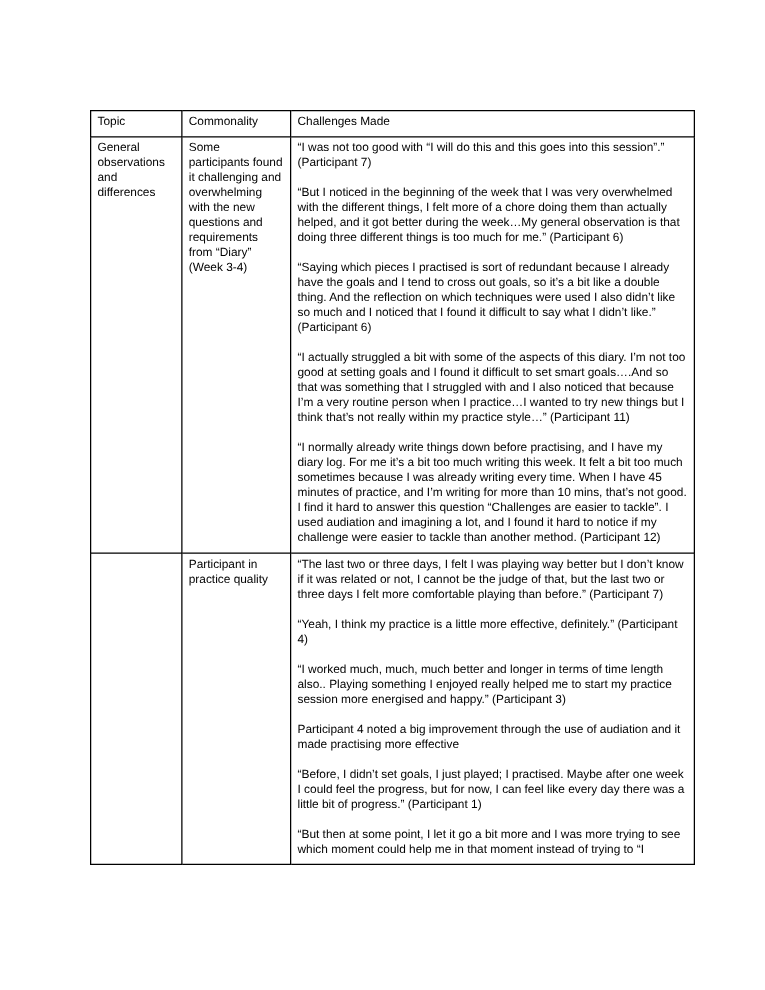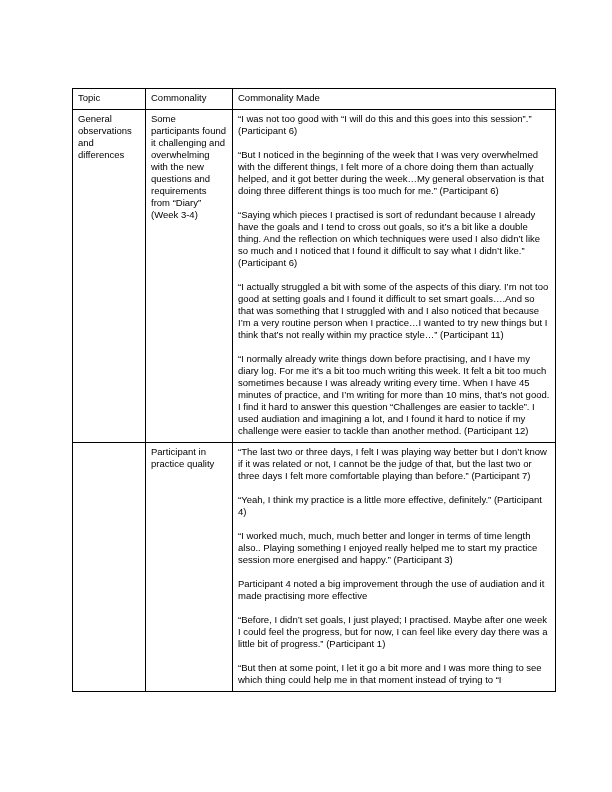--- a/index.html
+++ b/index.html
@@ -46,42 +46,42 @@
   <table class="qual-table">
     <colgroup>
       <col class="c-topic">
       <col class="c-common">
       <col class="c-statements">
     </colgroup>
     <thead>
       <tr>
         <th>Topic</th>
         <th>Commonality</th>
-        <th>Commonality Made</th>
+        <th>Challenges Made</th>
       </tr>
     </thead>
     <tbody>
       <tr>
         <td>General observations and differences</td>
         <td>Some participants found it challenging and overwhelming with the new questions and requirements from “Diary” (Week 3-4)</td>
         <td>
-          <p>“I was not too good with “I will do this and this goes into this session”.” (Participant 6)</p>
+          <p>“I was not too good with “I will do this and this goes into this session”.” (Participant 7)</p>
           <p>“But I noticed in the beginning of the week that I was very overwhelmed with the different things, I felt more of a chore doing them than actually helped, and it got better during the week…My general observation is that doing three different things is too much for me.” (Participant 6)</p>
           <p>“Saying which pieces I practised is sort of redundant because I already have the goals and I tend to cross out goals, so it’s a bit like a double thing.  And the reflection on which techniques were used I also didn’t like so much and I noticed that I found it difficult to say what I didn’t like.” (Participant 6)</p>
           <p>“I actually struggled a bit with some of the aspects of this diary. I’m not too good at setting goals and I found it difficult to set smart goals….And so that was something that I struggled with and I also noticed that because I’m a very routine person when I practice…I wanted to try new things but I think that’s not really within my practice style…” (Participant 11)</p>
           <p>“I normally already write things down before practising, and I have my diary log. For me it’s a bit too much writing this week. It felt a bit too much sometimes because I was already writing every time. When I have 45 minutes of practice, and I’m writing for more than 10 mins, that’s not good. I find it hard to answer this question “Challenges are easier to tackle”. I used audiation and imagining a lot, and I found it hard to notice if my challenge were easier to tackle than another method. (Participant 12)</p>
         </td>
       </tr>
       <tr>
         <td></td>
         <td>Participant in practice quality</td>
         <td>
           <p>“The last two or three days, I felt I was playing way better but I don’t know if it was related or not, I cannot be the judge of that, but the last two or three days I felt more comfortable playing than before.” (Participant 7)</p>
           <p>“Yeah, I think my practice is a little more effective, definitely.” (Participant 4)</p>
           <p>“I worked much, much, much better and longer in terms of time length also.. Playing something I enjoyed really helped me to start my practice session more energised and happy.” (Participant 3)</p>
           <p>Participant 4 noted a big improvement through the use of audiation and it made practising more effective</p>
           <p>“Before, I didn’t set goals, I just played; I practised. Maybe after one week I could feel the progress, but for now, I can feel like every day there was a little bit of progress.” (Participant 1)</p>
-          <p>“But then at some point, I let it go a bit more and I was more thing to see which thing could help me in that moment instead of trying to “I</p>
+          <p>“But then at some point, I let it go a bit more and I was more trying to see which moment could help me in that moment instead of trying to “I</p>
         </td>
       </tr>
     </tbody>
   </table>
 </div>
 
 </body></html>

